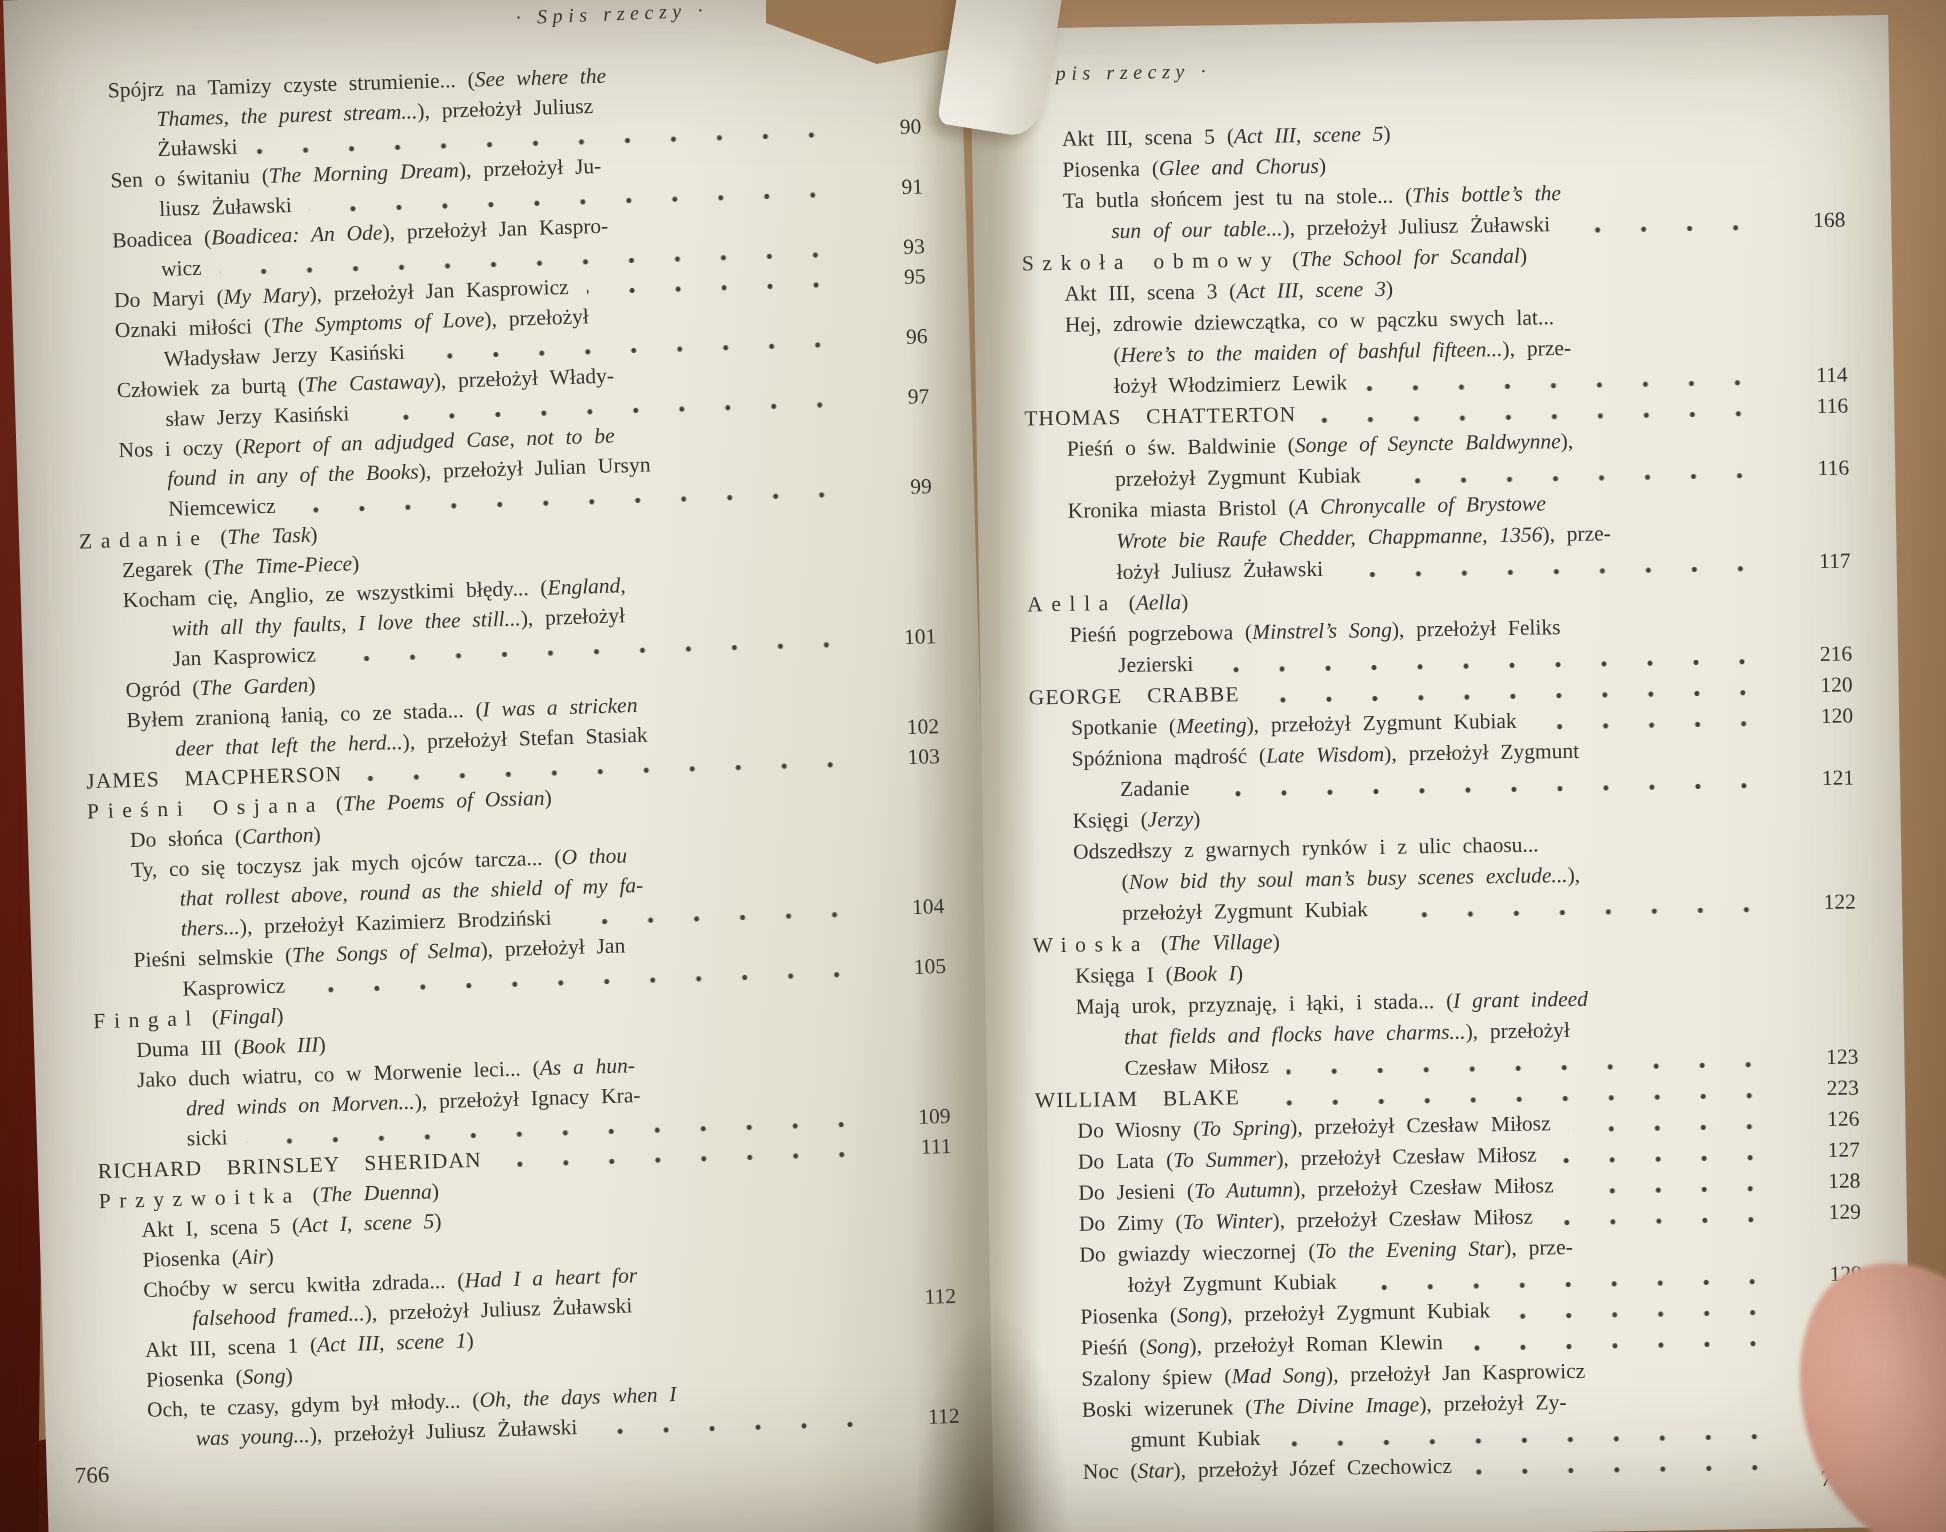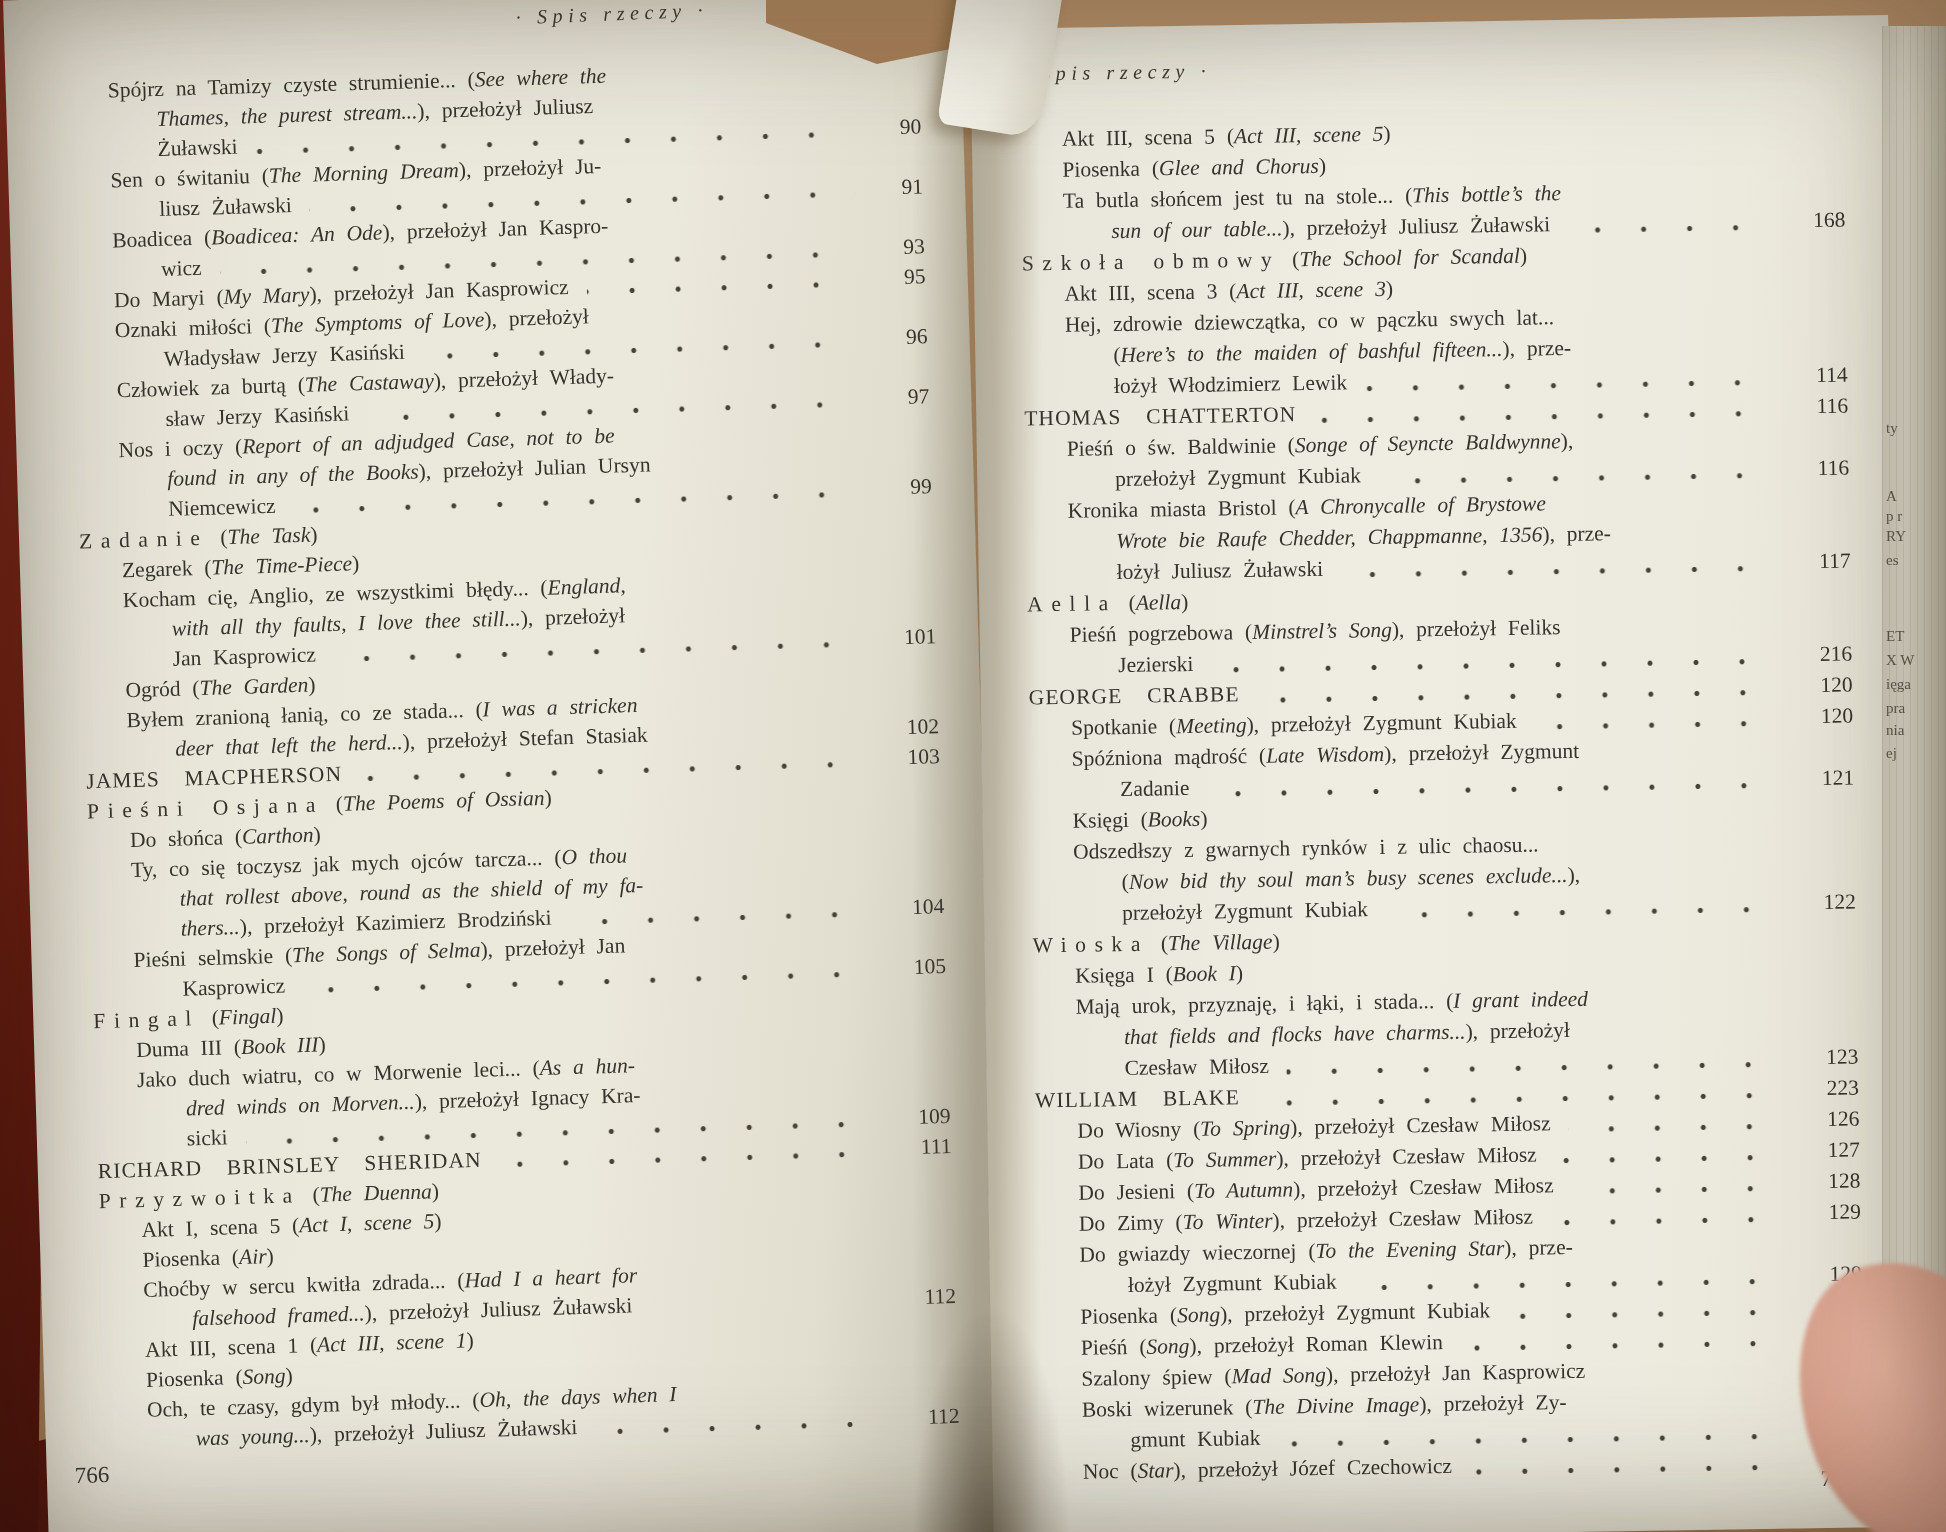--- a/index.html
+++ b/index.html
@@ -343,21 +343,21 @@
           </div>
           <div class="line ind1">
             <span class="txt"><span>Spóźniona mądrość (</span><span class="it ">Late Wisdom</span><span>), przełożył Zygmunt</span></span>
           </div>
           <div class="line ind2">
             <span class="txt"><span>Zadanie</span></span>
             <span class="lead dots"></span>
             <span class="pnum">121</span>
           </div>
           <div class="line ind1">
-            <span class="txt"><span>Księgi (</span><span class="it ">Books</span><span>)</span></span>
+            <span class="txt"><span>Księgi (</span><span class="it ">Jerzy</span><span>)</span></span>
           </div>
           <div class="line ind1">
             <span class="txt"><span>Odszedłszy z gwarnych rynków i z ulic chaosu...</span></span>
           </div>
           <div class="line ind2">
             <span class="txt"><span>(</span><span class="it ">Now bid thy soul man’s busy scenes exclude...</span><span>),</span></span>
           </div>
           <div class="line ind2">
             <span class="txt"><span>przełożył Zygmunt Kubiak</span></span>
             <span class="lead dots"></span>
@@ -443,28 +443,15 @@
           </div>
         </div>
     </div>
     <div class="folio folio-right">767</div>
   </div>
 
   <div class="gutter"></div>
   <div class="table-notch"></div>
   <div class="curl"></div>
 
-  <div class="fore-edge">
-      <span class="frag" style="top: 394px;">ty</span>
-      <span class="frag" style="top: 462px;">A</span>
-      <span class="frag" style="top: 482px;">p r</span>
-      <span class="frag" style="top: 502px;">RY</span>
-      <span class="frag" style="top: 526px;">es</span>
-      <span class="frag" style="top: 602px;">ET</span>
-      <span class="frag" style="top: 626px;">X W</span>
-      <span class="frag" style="top: 650px;">ięga</span>
-      <span class="frag" style="top: 674px;">pra</span>
-      <span class="frag" style="top: 696px;">nia</span>
-      <span class="frag" style="top: 719px;">ej</span>
-    </div>
 
   <div class="thumb"></div>
 </div>
 
 </body></html>

